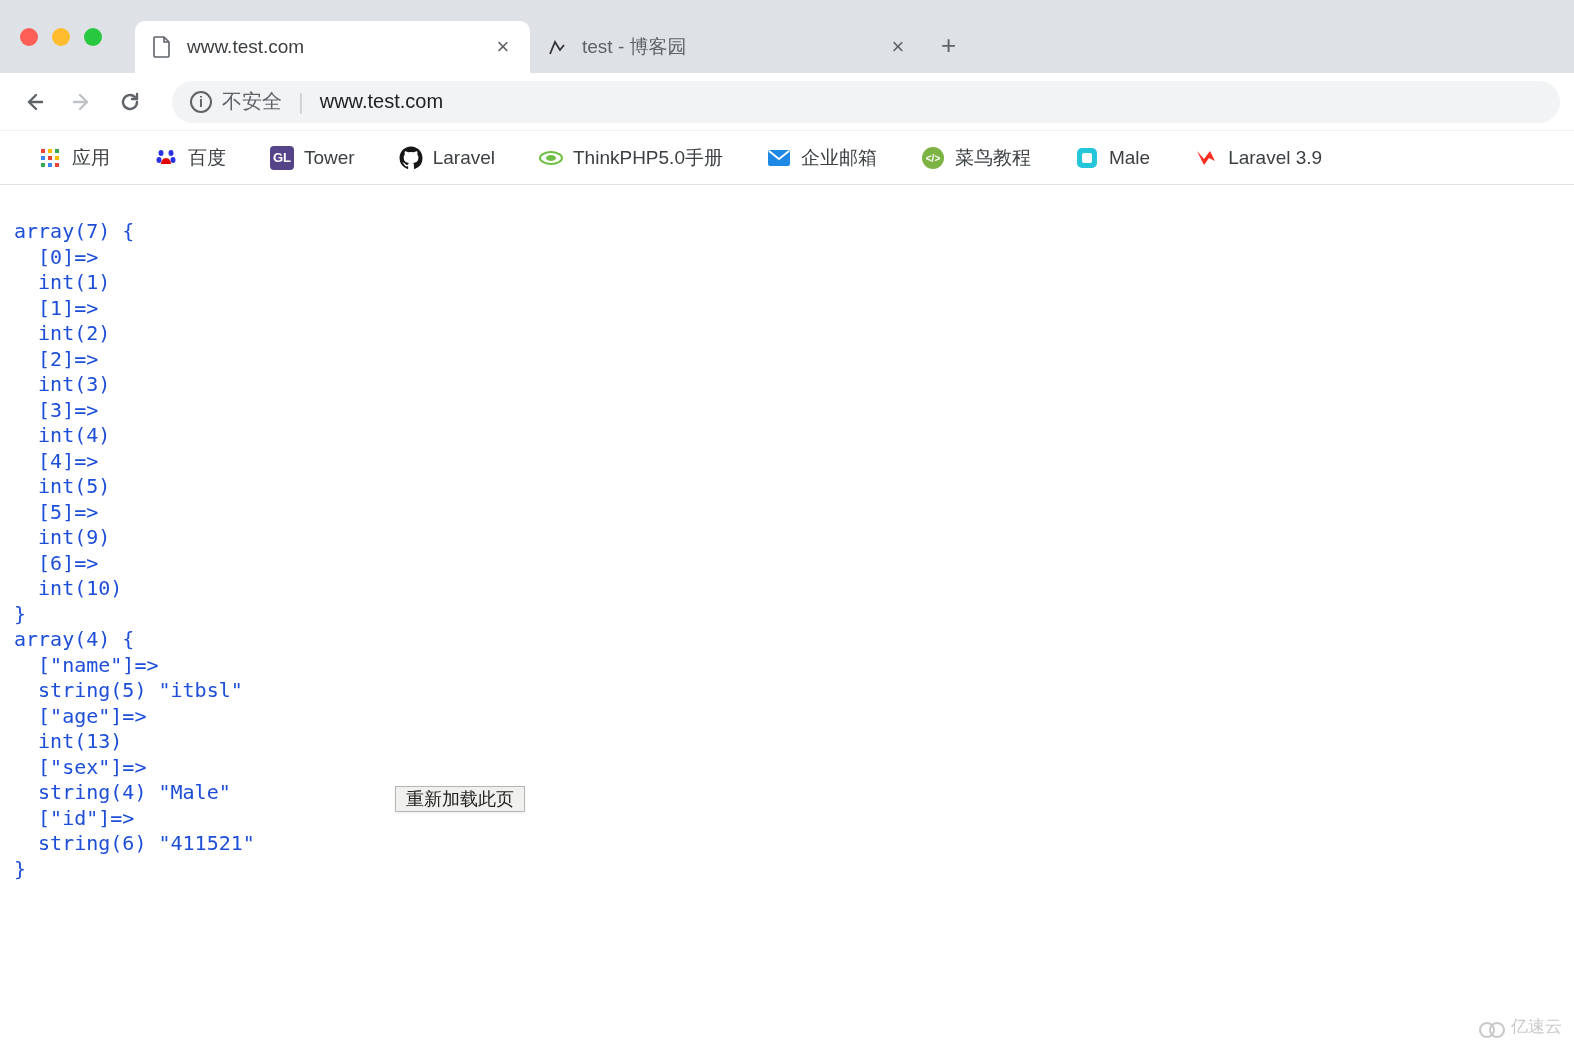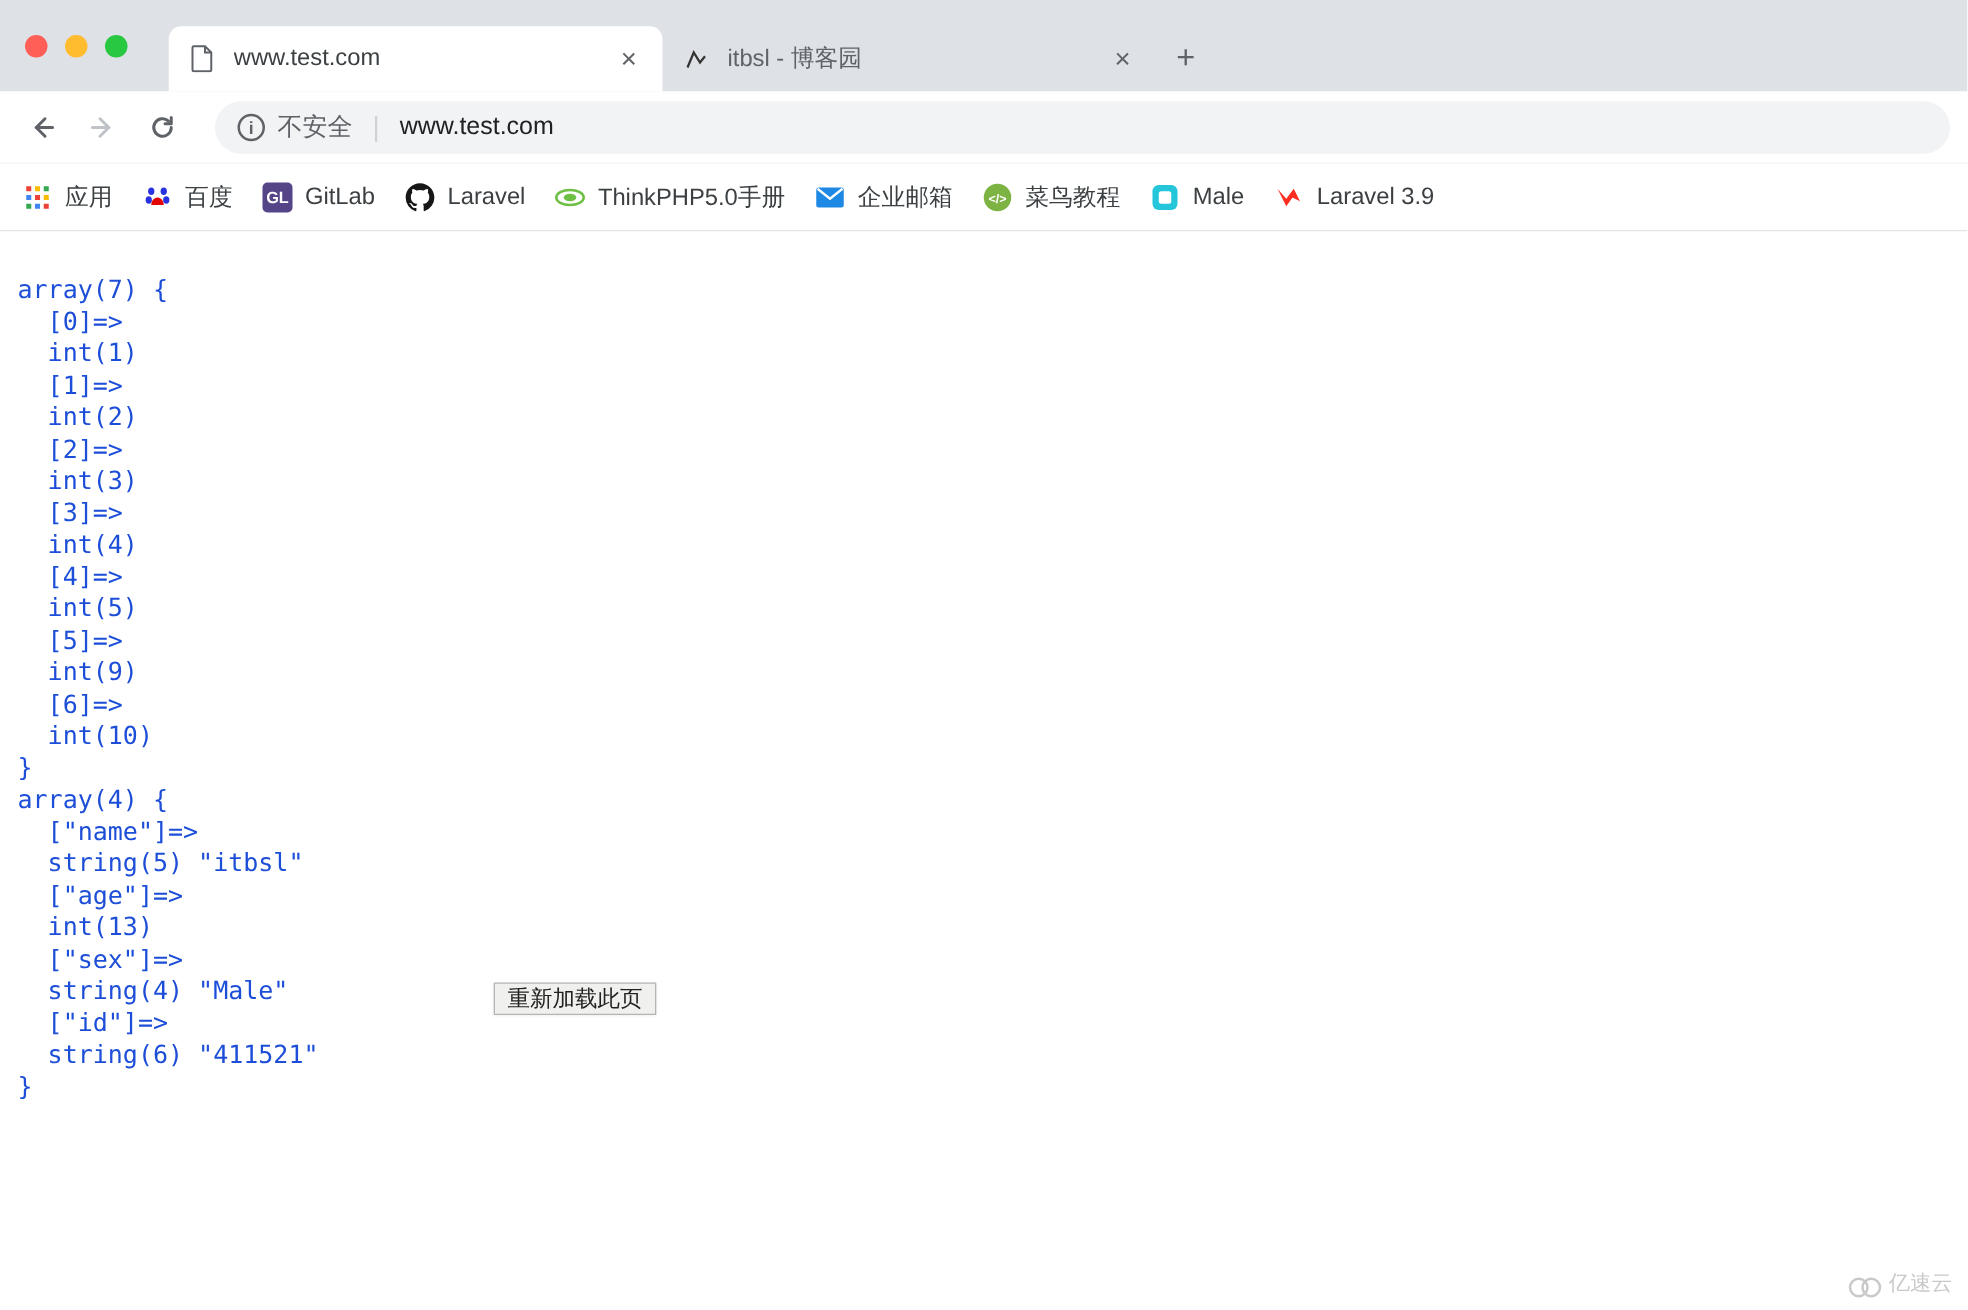--- a/index.html
+++ b/index.html
@@ -123,21 +123,21 @@
   .bm {
     display: flex; align-items: center; gap: 10px;
     cursor: pointer;
     white-space: nowrap;
     text-align: right;
   }
   .bm-icon {
     width: 24px; height: 24px;
     display:flex; align-items:center; justify-content:center;
     border-radius:4px;
-    font-size:13px; font-weight:bold;
+    font-size:13px; font-weight:bold;margin-left:20px;
   }
   .content {
     padding: 14px 14px;
     font-family: "Menlo", "Consolas", monospace;
     font-size: 20px;
     line-height: 25.5px;
     color: #1d4ed8;
     white-space: pre;
   }
   .tooltip {
@@ -188,21 +188,21 @@
       </span>
       <span class="tab-title">www.test.com</span>
       <span class="tab-close">×</span>
     </div>
     <div class="tab">
       <span class="tab-favicon">
         <svg width="22" height="22" viewBox="0 0 22 22">
             <path d="M4 18l5-12 5 8 4-5" fill="none" stroke="#333" stroke-width="1.8"></path>
           </svg>
       </span>
-      <span class="tab-title">itbsl - 博客园</span>
+      <span class="tab-title">test - 博客园</span>
       <span class="tab-close">×</span>
     </div>
     <div class="newtab">+</div>
   </div>
 </div>
 
 <div class="toolbar">
   <div class="nav-btn">
     <svg width="24" height="24" viewBox="0 0 24 24">
         <path d="M14 5l-7 7 7 7" fill="none" stroke="#5f6368" stroke-width="2.4" stroke-linecap="round" stroke-linejoin="round"></path>
@@ -253,21 +253,21 @@
           <ellipse cx="16" cy="6" rx="2.5" ry="3" fill="#2932e1"></ellipse>
           <ellipse cx="4" cy="13" rx="2.5" ry="3" fill="#2932e1"></ellipse>
           <ellipse cx="18" cy="13" rx="2.5" ry="3" fill="#2932e1"></ellipse>
           <path d="M11 11c3 0 5 3 5 6H6c0-3 2-6 5-6z" fill="#e10601"></path>
         </svg>
     </span>
     <span>百度</span>
   </div>
   <div class="bm">
     <span class="bm-icon" style="background:#554488;color:#fff;">GL</span>
-    <span>GitLab</span>
+    <span>Tower</span>
   </div>
   <div class="bm">
     <span class="bm-icon">
       <svg width="24" height="24" viewBox="0 0 24 24">
           <path fill="#181717" d="M12 .5C5.65.5.5 5.65.5 12a11.5 11.5 0 0 0 7.86 10.92c.58.1.79-.25.79-.56v-2c-3.2.7-3.88-1.54-3.88-1.54-.52-1.33-1.28-1.69-1.28-1.69-1.05-.72.08-.7.08-.7 1.16.08 1.77 1.19 1.77 1.19 1.03 1.77 2.7 1.26 3.36.96.1-.75.4-1.26.73-1.55-2.55-.29-5.24-1.28-5.24-5.7 0-1.26.45-2.29 1.19-3.1-.12-.29-.52-1.47.11-3.06 0 0 .97-.31 3.18 1.18a11 11 0 0 1 5.79 0c2.2-1.49 3.17-1.18 3.17-1.18.63 1.59.23 2.77.11 3.06.74.81 1.19 1.84 1.19 3.1 0 4.43-2.7 5.4-5.27 5.69.41.36.78 1.06.78 2.14v3.17c0 .31.2.67.8.56A11.5 11.5 0 0 0 23.5 12C23.5 5.65 18.35.5 12 .5z"></path>
         </svg>
     </span>
     <span>Laravel</span>
   </div>
   <div class="bm">

